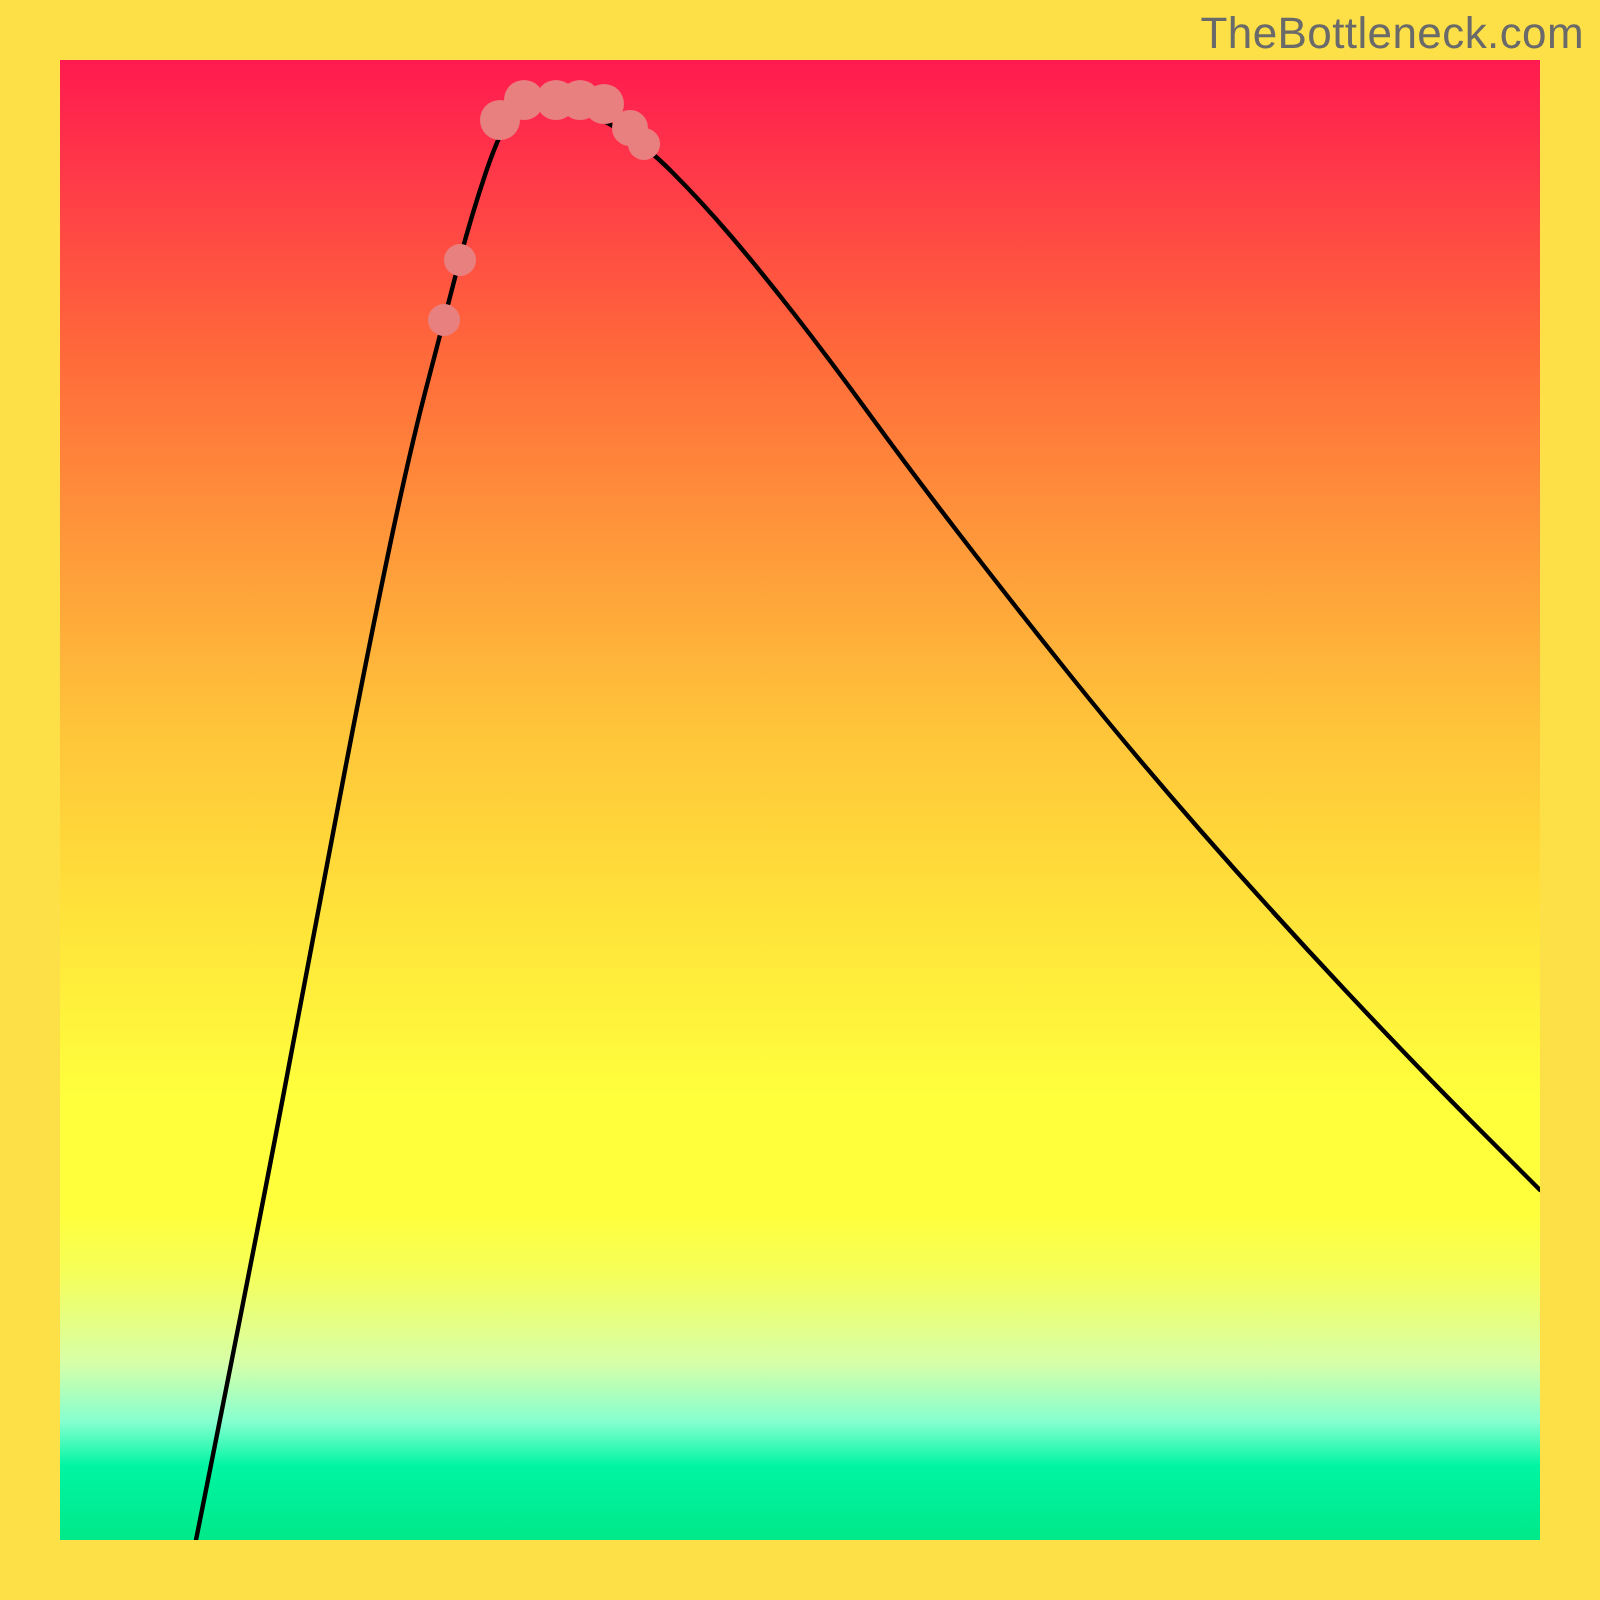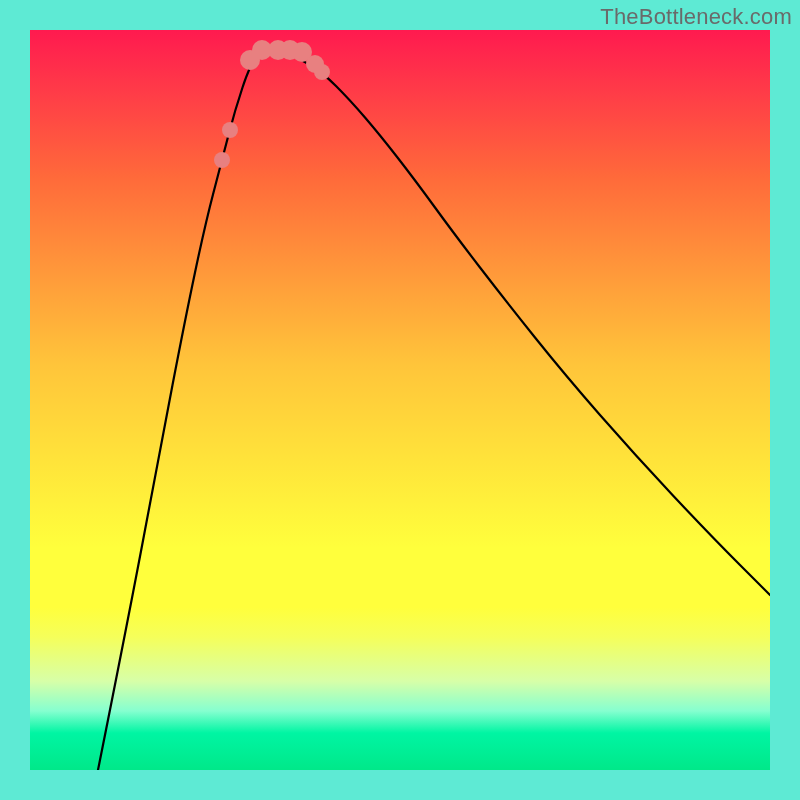--- a/index.html
+++ b/index.html
@@ -10,21 +10,21 @@
     overflow: hidden;
     background: #000;
     font-family: Arial, Helvetica, sans-serif;
   }
   .frame {
     position: absolute;
     top: 0;
     left: 0;
     width: 800px;
     height: 800px;
-    background: #5eead4;
+    background: #fde047;
   }
   .plot {
     position: absolute;
     top: 30px;
     left: 30px;
     width: 740px;
     height: 740px;
     overflow: hidden;
   }
   .bg-gradient {

